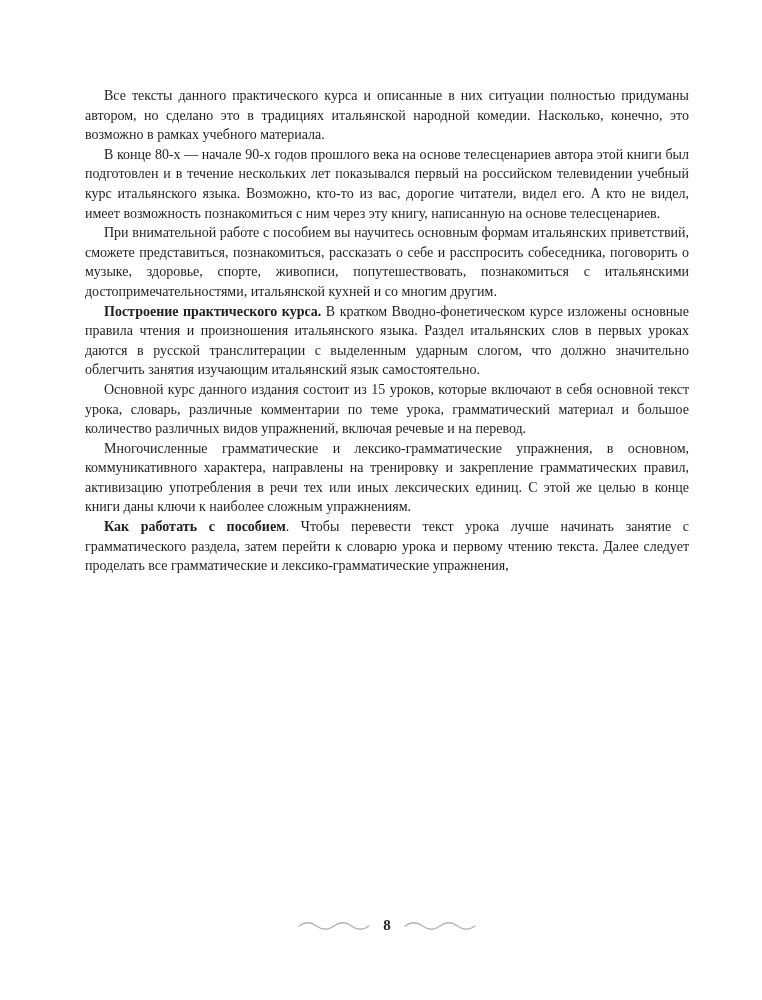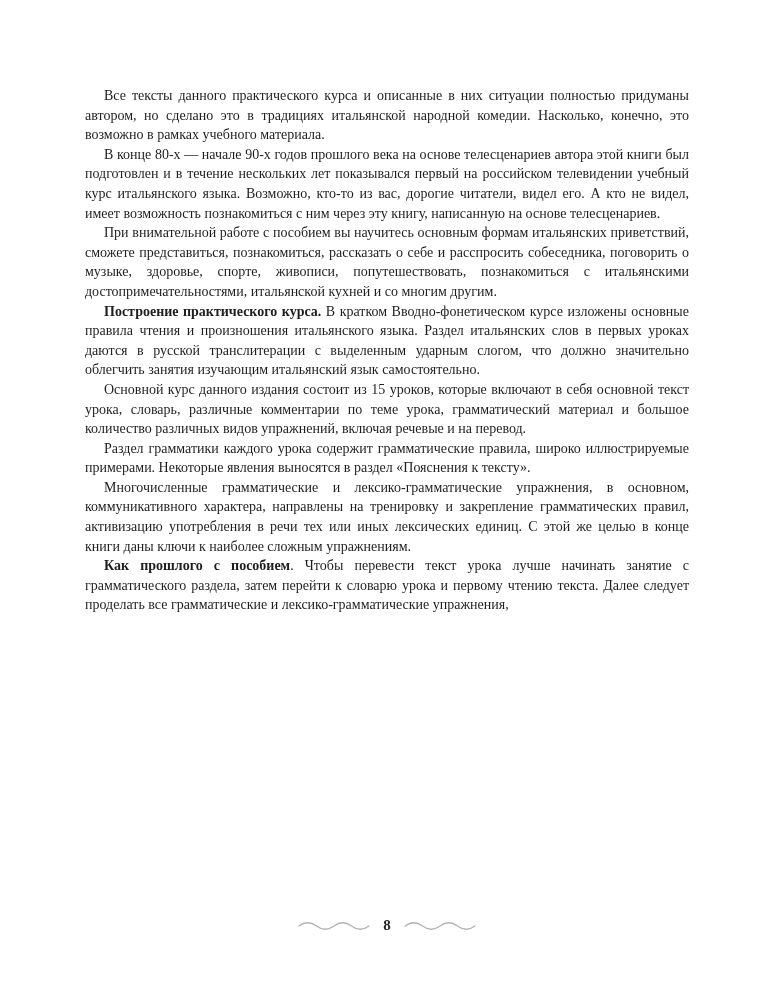--- a/index.html
+++ b/index.html
@@ -68,27 +68,24 @@
     <p>
       <span class="lead"></span><span>При внимательной работе с пособием вы научитесь основным формам итальянских приветствий, сможете представиться, познакомиться, рассказать о себе и расспросить собеседника, поговорить о музыке, здоровье, спорте, живописи, попутешествовать, познакомиться с итальянскими достопримечательностями, итальянской кухней и со многим другим.</span>
     </p>
     <p>
       <span class="lead">Построение практического курса.</span><span> В кратком Вводно-фонетическом курсе изложены основные правила чтения и произношения итальянского языка. Раздел итальянских слов в первых уроках даются в русской транслитерации с выделенным ударным слогом, что должно значительно облегчить занятия изучающим итальянский язык самостоятельно.</span>
     </p>
     <p>
       <span class="lead"></span><span>Основной курс данного издания состоит из 15 уроков, которые включают в себя основной текст урока, словарь, различные комментарии по теме урока, грамматический материал и большое количество различных видов упражнений, включая речевые и на перевод.</span>
     </p>
     <p>
-      <span class="lead"></span><span>Раздел грамматики каждого урока содержит грамматические правила, широко иллюстрируемые примерами. Некоторые явления выносятся в раздел «Пояснения к тексту».</span>
-    </p>
-    <p>
       <span class="lead"></span><span>Многочисленные грамматические и лексико-грамматические упражнения, в основном, коммуникативного характера, направлены на тренировку и закрепление грамматических правил, активизацию употребления в речи тех или иных лексических единиц. С этой же целью в конце книги даны ключи к наиболее сложным упражнениям.</span>
     </p>
     <p>
-      <span class="lead">Как прошлого с пособием</span><span>. Чтобы перевести текст урока лучше начинать занятие с грамматического раздела, затем перейти к словарю урока и первому чтению текста. Далее следует проделать все грамматические и лексико-грамматические упражнения,</span>
+      <span class="lead">Как работать с пособием</span><span>. Чтобы перевести текст урока лучше начинать занятие с грамматического раздела, затем перейти к словарю урока и первому чтению текста. Далее следует проделать все грамматические и лексико-грамматические упражнения,</span>
     </p>
   </div>
 
   <div class="footer">
     <span>
       <svg class="wave-svg" width="72" height="10" viewBox="0 0 72 10">
         <path d="M1 5 Q 9.75 -1.5, 18.5 5 T 36 5 T 53.5 5 T 71 5" fill="none" stroke="#b3b3b3" stroke-width="1.4" stroke-linecap="round"></path>
       </svg>
     </span>
     <span class="page-number">8</span>

